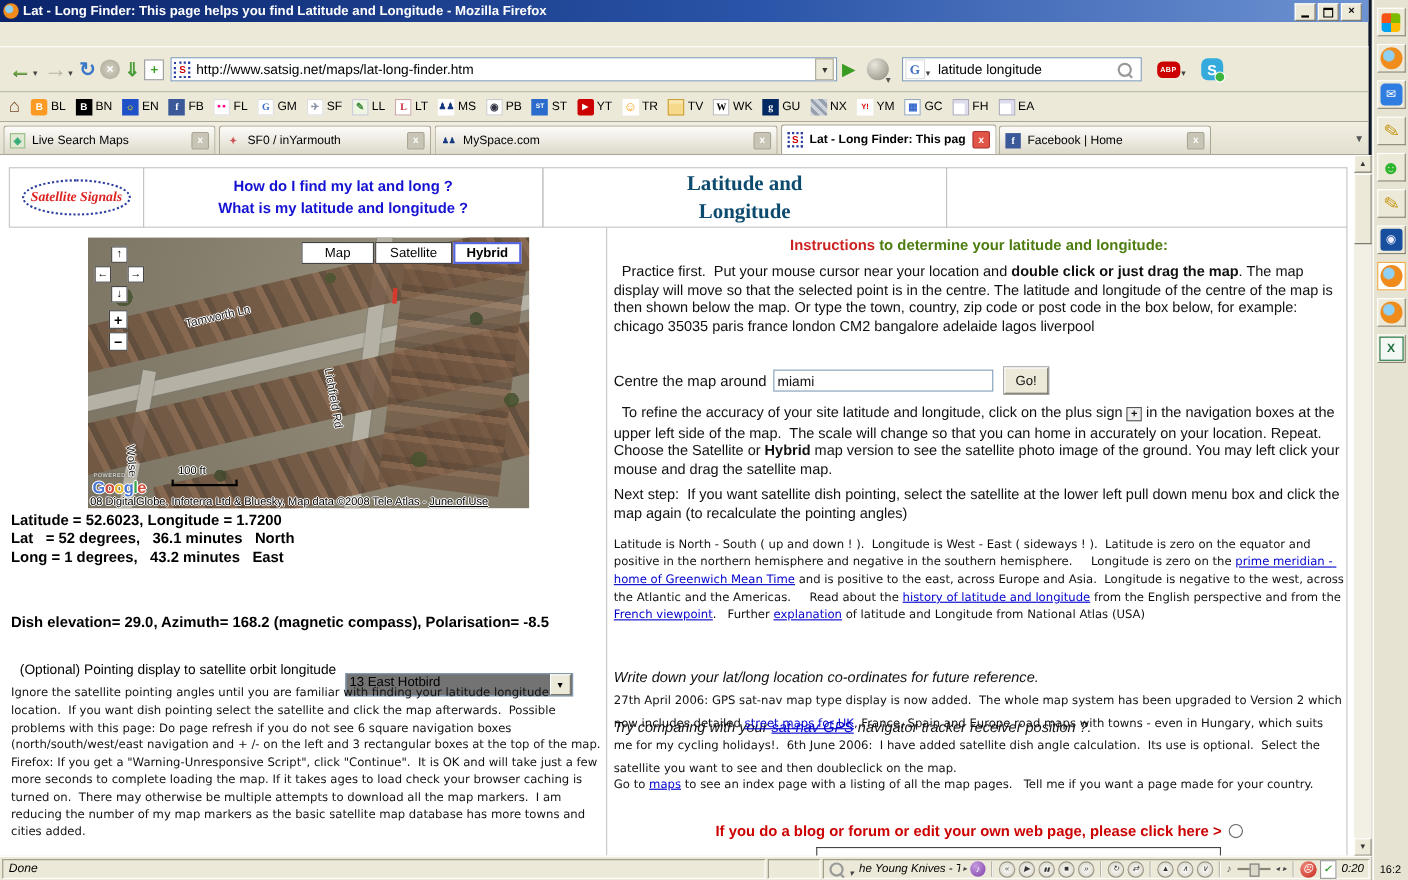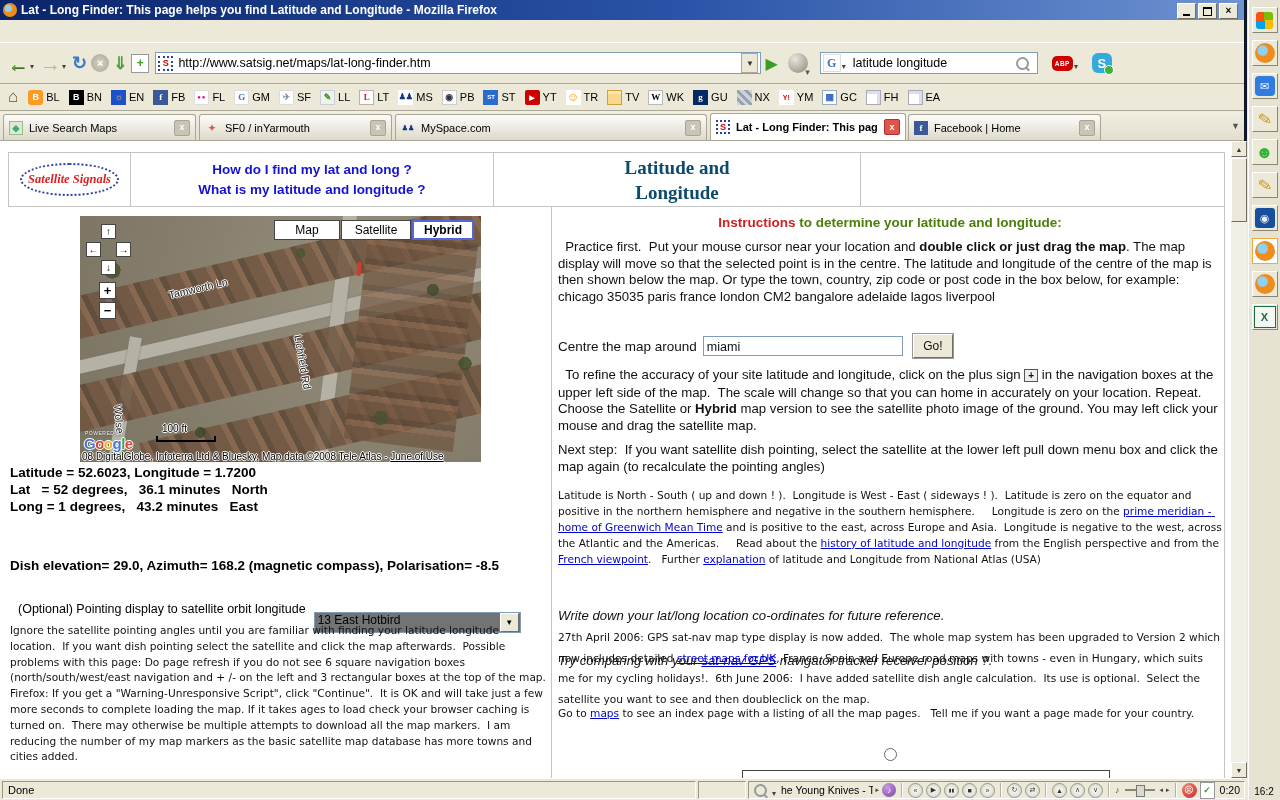--- a/index.html
+++ b/index.html
@@ -121,21 +121,21 @@
   #red-line{top:607px;text-align:center;color:#c00;font-weight:bold;font-size:13.5px;display:flex;align-items:center;justify-content:center;gap:6px;}
   .radio{width:11px;height:11px;border:1px solid #666;border-radius:50%;background:#fff;display:inline-block;}
   #partial-box{position:absolute;left:742px;top:629px;width:366px;height:8px;border:1px solid #444;border-bottom:none;background:#fff;}
   
   #scrollbar{position:absolute;left:1231px;top:0;width:16px;height:637px;background:#f2f0e4;}
   .sb-btn{position:absolute;left:0;width:16px;height:16px;background:#ece9d8;border:1px solid;border-color:#fff #716f64 #716f64 #fff;box-sizing:border-box;
     display:flex;align-items:center;justify-content:center;font-size:7px;color:#333;}
   #sb-thumb{position:absolute;left:0;top:17px;width:16px;height:64px;background:#ece9d8;border:1px solid;border-color:#fff #716f64 #716f64 #fff;box-sizing:border-box;}
   
   #statusbar{position:absolute;left:0;top:778px;width:1247px;height:22px;background:#ece9d8;border-top:1px solid #fff;box-sizing:border-box;}
-  .sb-panel{position:absolute;top:2px;height:18px;border:1px solid;border-color:#9a9684 #fff #fff #9a9684;box-sizing:border-box;display:flex;align-items:center;}
+  .sb-panel{position:absolute;top:2px;height:18px;border:1px solid;border-color:#9a9684 #fff #fff #9a9684;box-sizing:border-box;display:flex;align-items:center;font-style:italic;}
   #status-text{font-size:11px;padding-left:5px;}
   #ft-panel{display:flex;align-items:center;gap:3px;padding:0 4px;}
   #ft-track{font-size:10.5px;white-space:nowrap;overflow:hidden;max-width:170px;}
   .ft-btn{width:15px;height:15px;border-radius:50%;background:radial-gradient(#fdfdfb,#d2cec0);border:1px solid #9a9686;box-sizing:border-box;
     display:flex;align-items:center;justify-content:center;font-size:7px;color:#333;flex:none;}
   .ft-sep{width:1px;height:14px;background:#b5b1a2;border-right:1px solid #fff;margin:0 2px;flex:none;}
   #ft-note{width:14px;height:14px;border-radius:50%;background:radial-gradient(circle at 35% 30%,#c79be0,#7b3fa8);color:#fff;font-size:8px;display:flex;align-items:center;justify-content:center;flex:none;}
   #vol-slider{width:30px;height:2px;background:#8a8676;position:relative;flex:none;margin:0 2px;}
   #vol-slider i{position:absolute;left:11px;top:-4px;width:7px;height:10px;background:#dcd8ca;border:1px solid #777;}
   .tiny-arrow{font-size:7px;color:#444;flex:none;}
@@ -481,20 +481,21 @@
       <div class="rc para" style="top:301px;">Next step:  If you want satellite dish pointing, select the satellite at the lower left pull down menu box and click the map again (to recalculate the pointing angles)</div>
       <div class="rc para-sm" style="top:346px;line-height:16px;"><span class="sg-plain">Latitude is North - South ( up and down ! ).  Longitude is West - East ( sideways ! ).  Latitude is zero on the equator and positive in the northern hemisphere and negative in the southern hemisphere.     Longitude is zero on the </span><span class="sg-link">prime meridian - home of Greenwich Mean Time</span><span class="sg-plain"> and is positive to the east, across Europe and Asia.  Longitude is negative to the west, across the Atlantic and the Americas.     Read about the </span><span class="sg-link">history of latitude and longitude</span><span class="sg-plain"> from the English perspective and from the </span><span class="sg-link">French viewpoint</span><span class="sg-plain">.   Further </span><span class="sg-link">explanation</span><span class="sg-plain"> of latitude and Longitude from National Atlas (USA)</span></div>
       <div class="rc para" style="top:437px;line-height:15px;font-style:italic;">
         <div>Write down your lat/long location co-ordinates for future reference.</div>
         <div><span class="sg-plain">Try comparing with your </span><span class="sg-link">sat-nav GPS</span><span class="sg-plain"> navigator tracker receiver position ?.</span></div>
       </div>
       <div class="rc para-sm" style="top:486px;line-height:20.5px;"><span class="sg-plain">27th April 2006: GPS sat-nav map type display is now added.  The whole map system has been upgraded to Version 2 which now includes detailed </span><span class="sg-link">street maps for UK</span><span class="sg-plain">, France, Spain and Europe road maps with towns - even in Hungary, which suits me for my cycling holidays!.  6th June 2006:  I have added satellite dish angle calculation.  Its use is optional.  Select the satellite you want to see and then doubleclick on the map.</span></div>
       <div class="rc para-sm" style="top:562px;line-height:20.5px;"><span class="sg-plain">Go to </span><span class="sg-link">maps</span><span class="sg-plain"> to see an index page with a listing of all the map pages.   Tell me if you want a page made for your country.</span></div>
 
       <div class="rc" id="red-line">
+        <span>If you do a blog or forum or edit your own web page, please click here &gt;</span>
         <span class="radio"></span>
       </div>
       <div id="partial-box"></div>
 
       <div id="scrollbar">
         <span class="sb-btn" style="top:0;">▲</span>
         <div id="sb-thumb"></div>
         <span class="sb-btn" style="top:621px;">▼</span>
       </div>
     </div>

